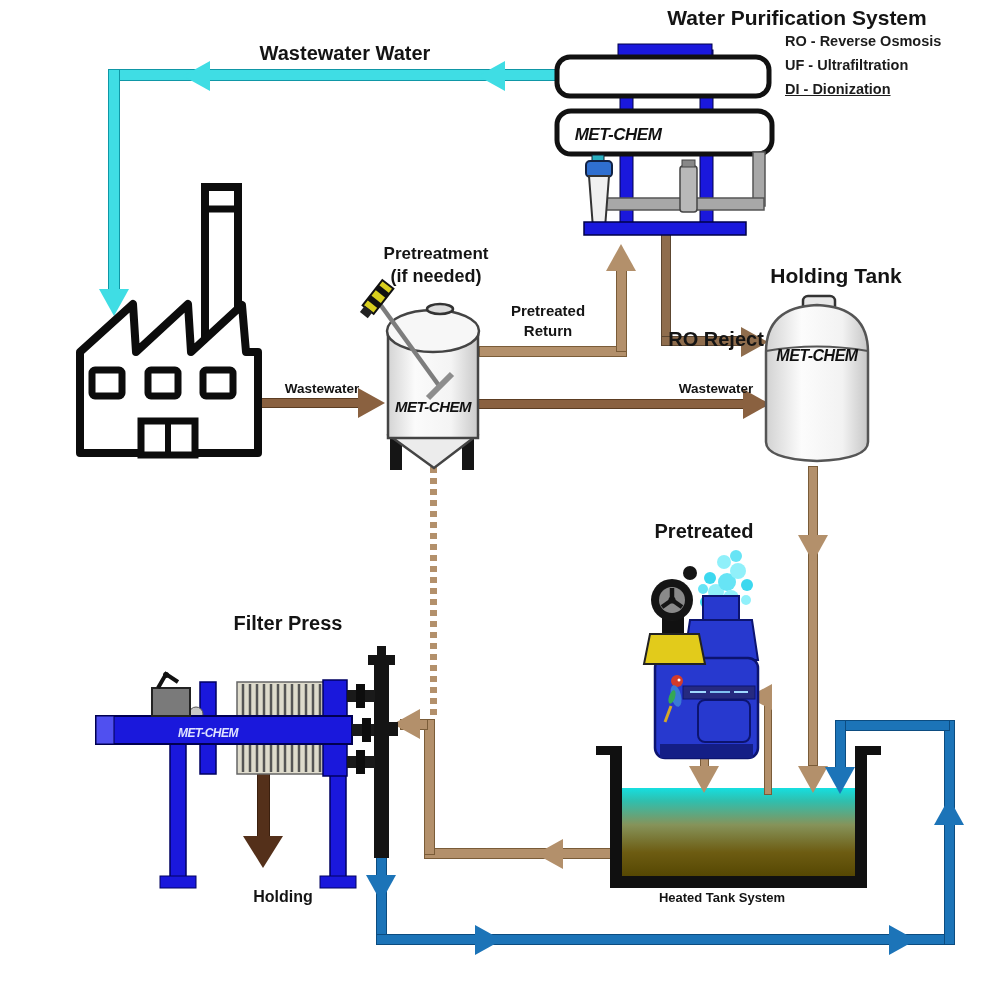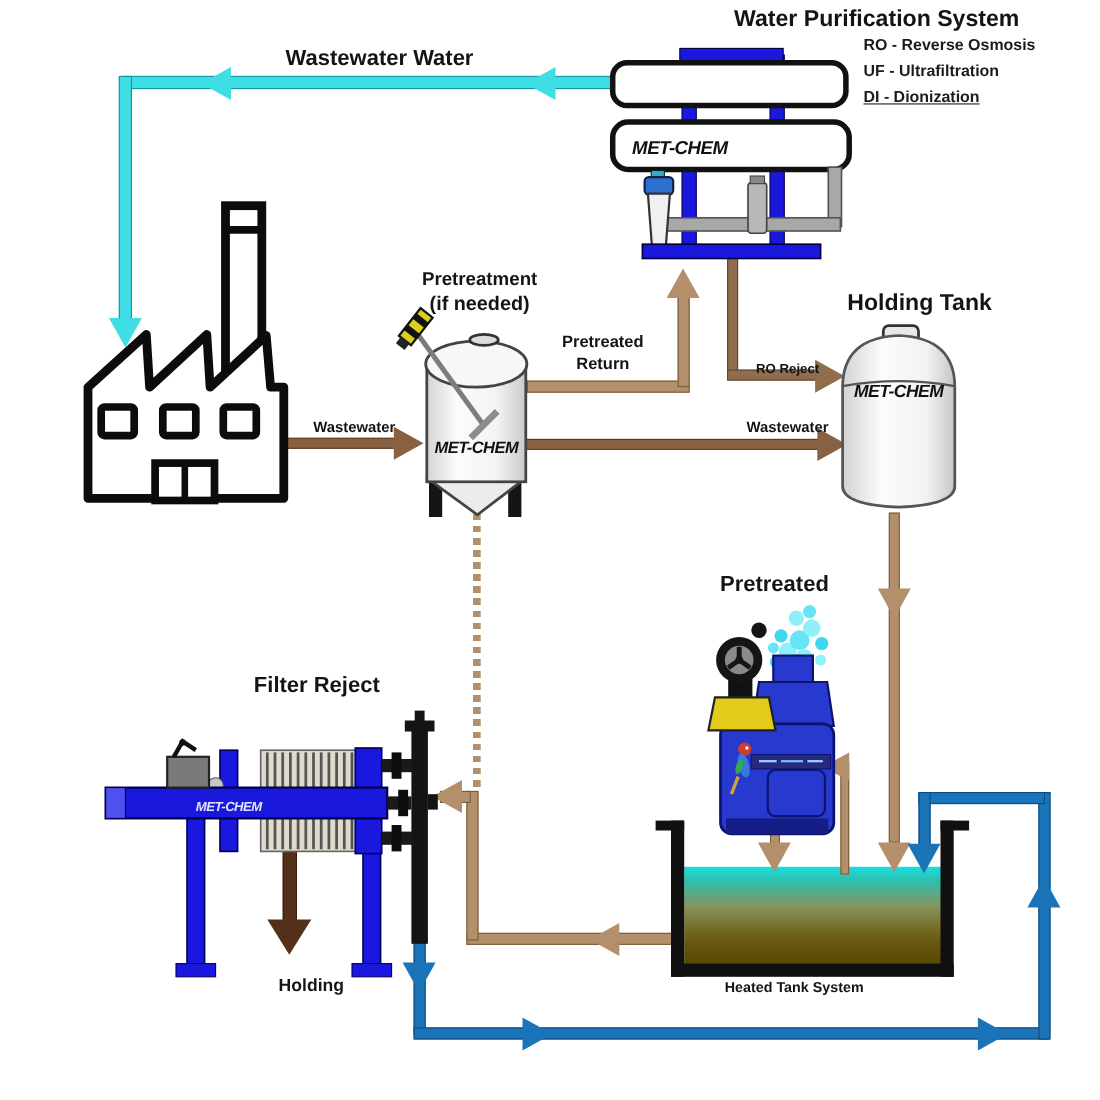--- a/index.html
+++ b/index.html
@@ -36,25 +36,25 @@
   <div class="legend-line" style="left:785px;top:33px;">RO - Reverse Osmosis</div>
   <div class="legend-line" style="left:785px;top:57px;">UF - Ultrafiltration</div>
   <div class="legend-line" style="left:785px;top:81px;text-decoration:underline;">DI - Dionization</div>
 
   <div class="lbl" style="left:345px;top:42px;font-size:20px;">Wastewater Water</div>
   <div class="lbl" style="left:436px;top:244px;font-size:17px;">Pretreatment</div>
   <div class="lbl" style="left:436px;top:266px;font-size:18px;font-weight:600;">(if needed)</div>
   <div class="lbl" style="left:548px;top:302px;font-size:15px;">Pretreated</div>
   <div class="lbl" style="left:548px;top:322px;font-size:15px;">Return</div>
   <div class="lbl" style="left:322px;top:381px;font-size:13.5px;">Wastewater</div>
-  <div class="lbl" style="left:716px;top:328px;font-size:12px;">RO Reject</div>
+  <div class="lbl" style="left:716px;top:328px;font-size:20px;">RO Reject</div>
   <div class="lbl" style="left:716px;top:381px;font-size:13.5px;">Wastewater</div>
   <div class="lbl" style="left:836px;top:264px;font-size:21px;">Holding Tank</div>
   <div class="lbl" style="left:704px;top:520px;font-size:20px;">Pretreated</div>
-  <div class="lbl" style="left:288px;top:612px;font-size:20px;">Filter Reject</div>
+  <div class="lbl" style="left:288px;top:612px;font-size:20px;">Filter Press</div>
   <div class="lbl" style="left:283px;top:888px;font-size:16px;">Holding</div>
   <div class="lbl" style="left:722px;top:890px;font-size:13px;">Heated Tank System</div>
 
   <div class="pipe cyan" style="left:112px;top:69px;width:448px;height:12px;"></div>
   <div class="pipe cyan" style="left:108px;top:69px;width:12px;height:225px;"></div>
   <div class="tri l" style="left:183px;top:61px;--tc:var(--c-pipe-cyan);"></div>
   <div class="tri l" style="left:478px;top:61px;--tc:var(--c-pipe-cyan);"></div>
   <div class="tri d" style="left:99px;top:289px;--tc:var(--c-pipe-cyan);"></div>
 
   <div class="pipe brown" style="left:258px;top:398px;width:102px;height:10px;"></div>

